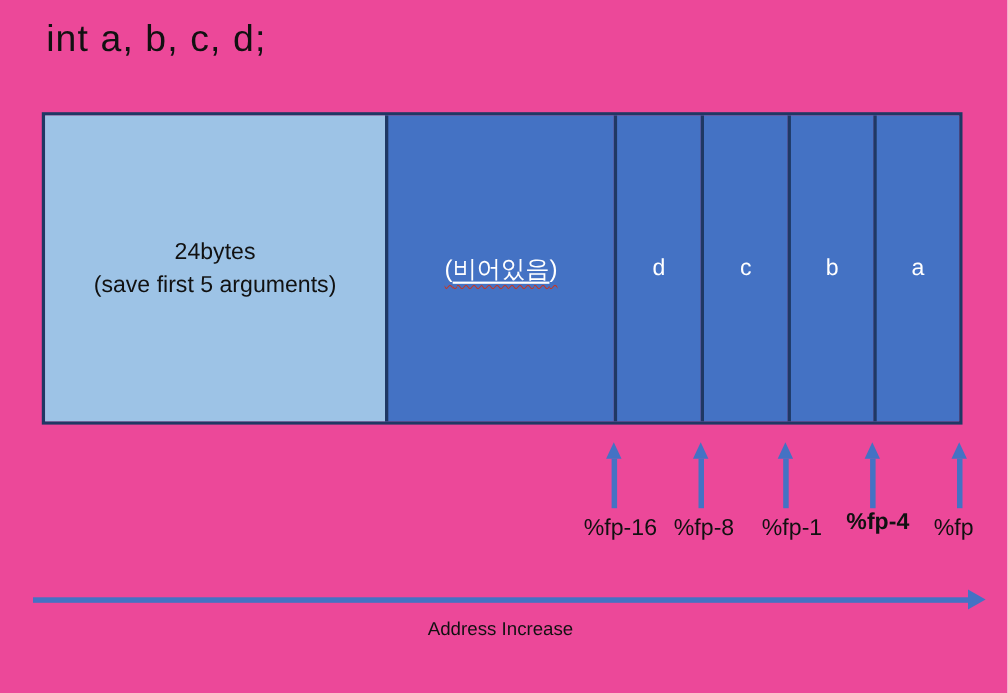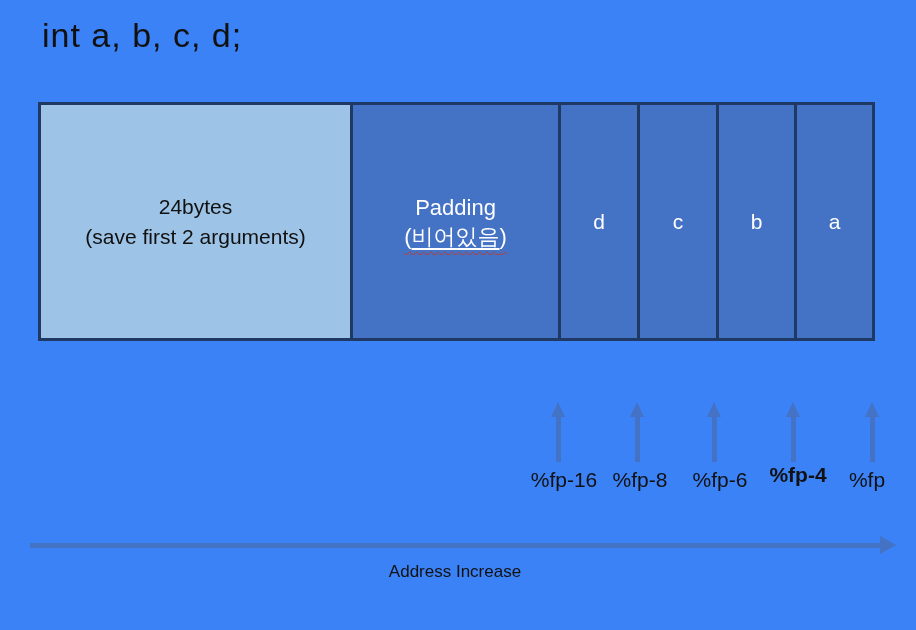--- a/index.html
+++ b/index.html
@@ -5,39 +5,39 @@
   html, body {
     margin: 0;
     padding: 0;
     background: #ffffff;
     font-family: "Liberation Sans", "DejaVu Sans", sans-serif;
   }
   .stage {
     position: relative;
     width: 916px;
     height: 630px;
-    background: #3b82f6;
+    background: #ec4899;
     overflow: hidden;
   }
   .title {
     position: absolute;
     left: 42px;
     top: 16px;
     font-size: 34px;
     color: #111111;
     letter-spacing: 1px;
     white-space: pre;
   }
   
   .bar {
     position: absolute;
     left: 38px;
     top: 102px;
     width: 837px;
-    height: 239px;
+    height: 284px;
     box-sizing: border-box;
     border: 3px solid #1F3864;
     display: flex;
   }
   .seg {
     box-sizing: border-box;
     display: flex;
     align-items: center;
     justify-content: center;
     text-align: center;
@@ -134,26 +134,25 @@
 <body>
 
 <div class="stage">
 
   <div class="title">int a, b, c, d;</div>
 
   <div class="bar">
     <div class="seg seg-light seg-saved">
       <div class="seg-text">
         <div>24bytes</div>
-        <div>(save first 2 arguments)</div>
+        <div>(save first 5 arguments)</div>
       </div>
     </div>
     <div class="seg seg-dark seg-padding">
       <div class="seg-text">
-        <div>Padding</div>
         <div class="wavy-red"><span>(</span><span class="kor-underline">비어있음</span><span>)</span></div>
       </div>
     </div>
     <div class="seg seg-dark seg-cell">
       <span>d</span>
     </div>
     <div class="seg seg-dark seg-cell">
       <span>c</span>
     </div>
     <div class="seg seg-dark seg-cell seg-cell-b">
@@ -180,21 +179,21 @@
     <div class="head"></div>
     <div class="stem"></div>
   </div>
   <div class="up-arrow" style="left:865px">
     <div class="head"></div>
     <div class="stem"></div>
   </div>
 
   <div class="fp-label" style="left:564px">%fp-16</div>
   <div class="fp-label" style="left:640px">%fp-8</div>
-  <div class="fp-label" style="left:720px">%fp-6</div>
+  <div class="fp-label" style="left:720px">%fp-1</div>
   <div class="fp-label raised" style="left:798px">%fp-4</div>
   <div class="fp-label" style="left:867px"><span>%</span><span class="wavy-red-tight">fp</span></div>
 
   <div class="axis-line"></div>
   <div class="axis-head"></div>
   <div class="axis-label">Address Increase</div>
 
 </div>
 
 </body></html>

